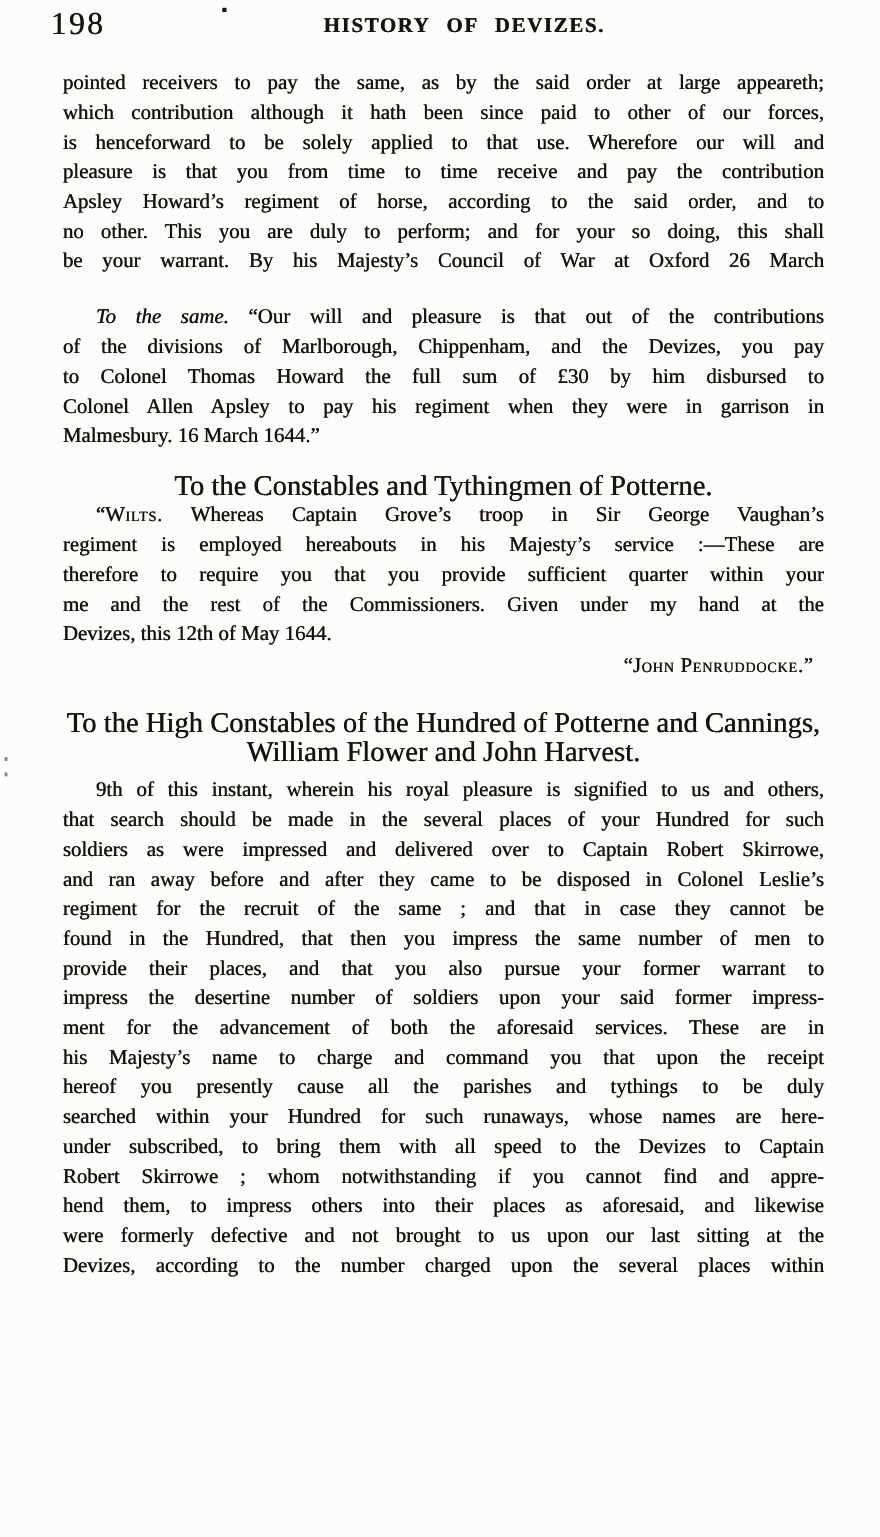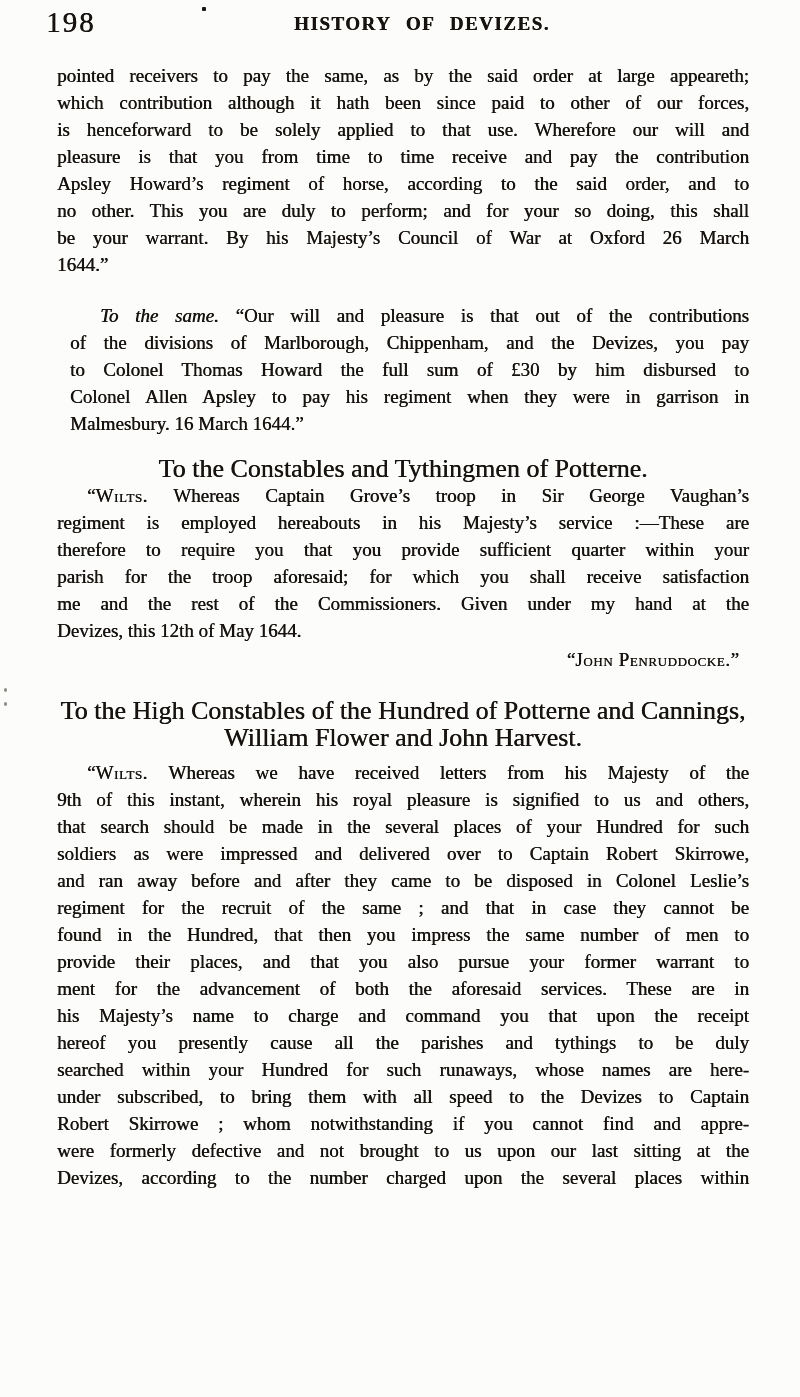--- a/index.html
+++ b/index.html
@@ -45,21 +45,21 @@
   .heading .line{
     text-align:center;text-align-last:center;
     font-size:26px;
   }
   .signature .line{
     text-align:center;text-align-last:right;
     padding-right:10px;
   }
   .it{font-style:italic;}
   .sc{font-variant:small-caps;letter-spacing:0.6px;}
-  [data-block="to-the-same"]{margin-top:24px;margin-left:13px;}
+  [data-block="to-the-same"]{margin-top:24px;}
   [data-block="constables-heading"]{margin-top:18px;}
   [data-block="penruddocke-signature"]{margin-top:2px;}
   [data-block="high-constables-heading"]{margin-top:24px;}
   [data-block="skirrowe-paragraph"]{margin-top:8px;}
 </style>
 </head>
 <body>
 
 <div class="page-number">198</div>
 <div class="running-title">HISTORY OF DEVIZES.</div>
@@ -69,58 +69,57 @@
 
 <div class="page-body">
     <div class="para" data-block="oxford-warrant-paragraph">
       <div class="line"><span>pointed receivers to pay the same, as by the said order at large appeareth;</span></div>
       <div class="line"><span>which contribution although it hath been since paid to other of our forces,</span></div>
       <div class="line"><span>is henceforward to be solely applied to that use.  Wherefore our will and</span></div>
       <div class="line"><span>pleasure is that you from time to time receive and pay the contribution</span></div>
       <div class="line"><span>Apsley Howard’s regiment of horse, according to the said order, and to</span></div>
       <div class="line"><span>no other.  This you are duly to perform; and for your so doing, this shall</span></div>
       <div class="line"><span>be your warrant.  By his Majesty’s Council of War at Oxford 26 March</span></div>
-      <div class="line flush"><span>1644.”</span></div>
     </div>
     <div class="para indent" data-block="to-the-same">
       <div class="line"><span class="it">To the same.</span><span>  “Our will and pleasure is that out of the contributions</span></div>
       <div class="line"><span>of the divisions of Marlborough, Chippenham, and the Devizes, you pay</span></div>
       <div class="line"><span>to Colonel Thomas Howard the full sum of £30 by him disbursed to</span></div>
       <div class="line"><span>Colonel Allen Apsley to pay his regiment when they were in garrison in</span></div>
       <div class="line flush"><span>Malmesbury.  16 March 1644.”</span></div>
     </div>
     <div class="heading" data-block="constables-heading">
       <div class="line"><span>To the Constables and Tythingmen of Potterne.</span></div>
     </div>
     <div class="para indent" data-block="penruddocke-paragraph">
       <div class="line"><span>“</span><span class="sc">Wilts.</span><span>  Whereas Captain Grove’s troop in Sir George Vaughan’s</span></div>
       <div class="line"><span>regiment is employed hereabouts in his Majesty’s service :—These are</span></div>
       <div class="line"><span>therefore to require you that you provide sufficient quarter within your</span></div>
-      <div class="line"><span>parish for the troop aforesaid; for which you shall receive satisfaction</span></div>
       <div class="line"><span>me and the rest of the Commissioners.  Given under my hand at the</span></div>
       <div class="line flush"><span>Devizes, this 12th of May 1644.</span></div>
     </div>
     <div class="signature" data-block="penruddocke-signature">
       <div class="line"><span>“</span><span class="sc">John Penruddocke.</span><span>”</span></div>
     </div>
     <div class="heading" data-block="high-constables-heading">
       <div class="line"><span>To the High Constables of the Hundred of Potterne and Cannings,</span></div>
       <div class="line"><span>William Flower and John Harvest.</span></div>
     </div>
     <div class="para indent" data-block="skirrowe-paragraph">
-      <div class="line"><span>“</span><span class="sc">Wilts.</span><span>  Whereas we have received letters from his Majesty of the</span></div>
       <div class="line"><span>9th of this instant, wherein his royal pleasure is signified to us and others,</span></div>
       <div class="line"><span>that search should be made in the several places of your Hundred for such</span></div>
       <div class="line"><span>soldiers as were impressed and delivered over to Captain Robert Skirrowe,</span></div>
       <div class="line"><span>and ran away before and after they came to be disposed in Colonel Leslie’s</span></div>
       <div class="line"><span>regiment for the recruit of the same ; and that in case they cannot be</span></div>
       <div class="line"><span>found in the Hundred, that then you impress the same number of men to</span></div>
       <div class="line"><span>provide their places, and that you also pursue your former warrant to</span></div>
+      <div class="line"><span>impress the desertine number of soldiers upon your said former impress-</span></div>
       <div class="line"><span>ment for the advancement of both the aforesaid services.  These are in</span></div>
       <div class="line"><span>his Majesty’s name to charge and command you that upon the receipt</span></div>
       <div class="line"><span>hereof you presently cause all the parishes and tythings to be duly</span></div>
       <div class="line"><span>searched within your Hundred for such runaways, whose names are here-</span></div>
       <div class="line"><span>under subscribed, to bring them with all speed to the Devizes to Captain</span></div>
       <div class="line"><span>Robert Skirrowe ; whom notwithstanding if you cannot find and appre-</span></div>
+      <div class="line"><span>hend them, to impress others into their places as aforesaid, and likewise</span></div>
       <div class="line"><span>were formerly defective and not brought to us upon our last sitting at the</span></div>
       <div class="line"><span>Devizes, according to the number charged upon the several places within</span></div>
     </div>
   </div>
 
 </body></html>

